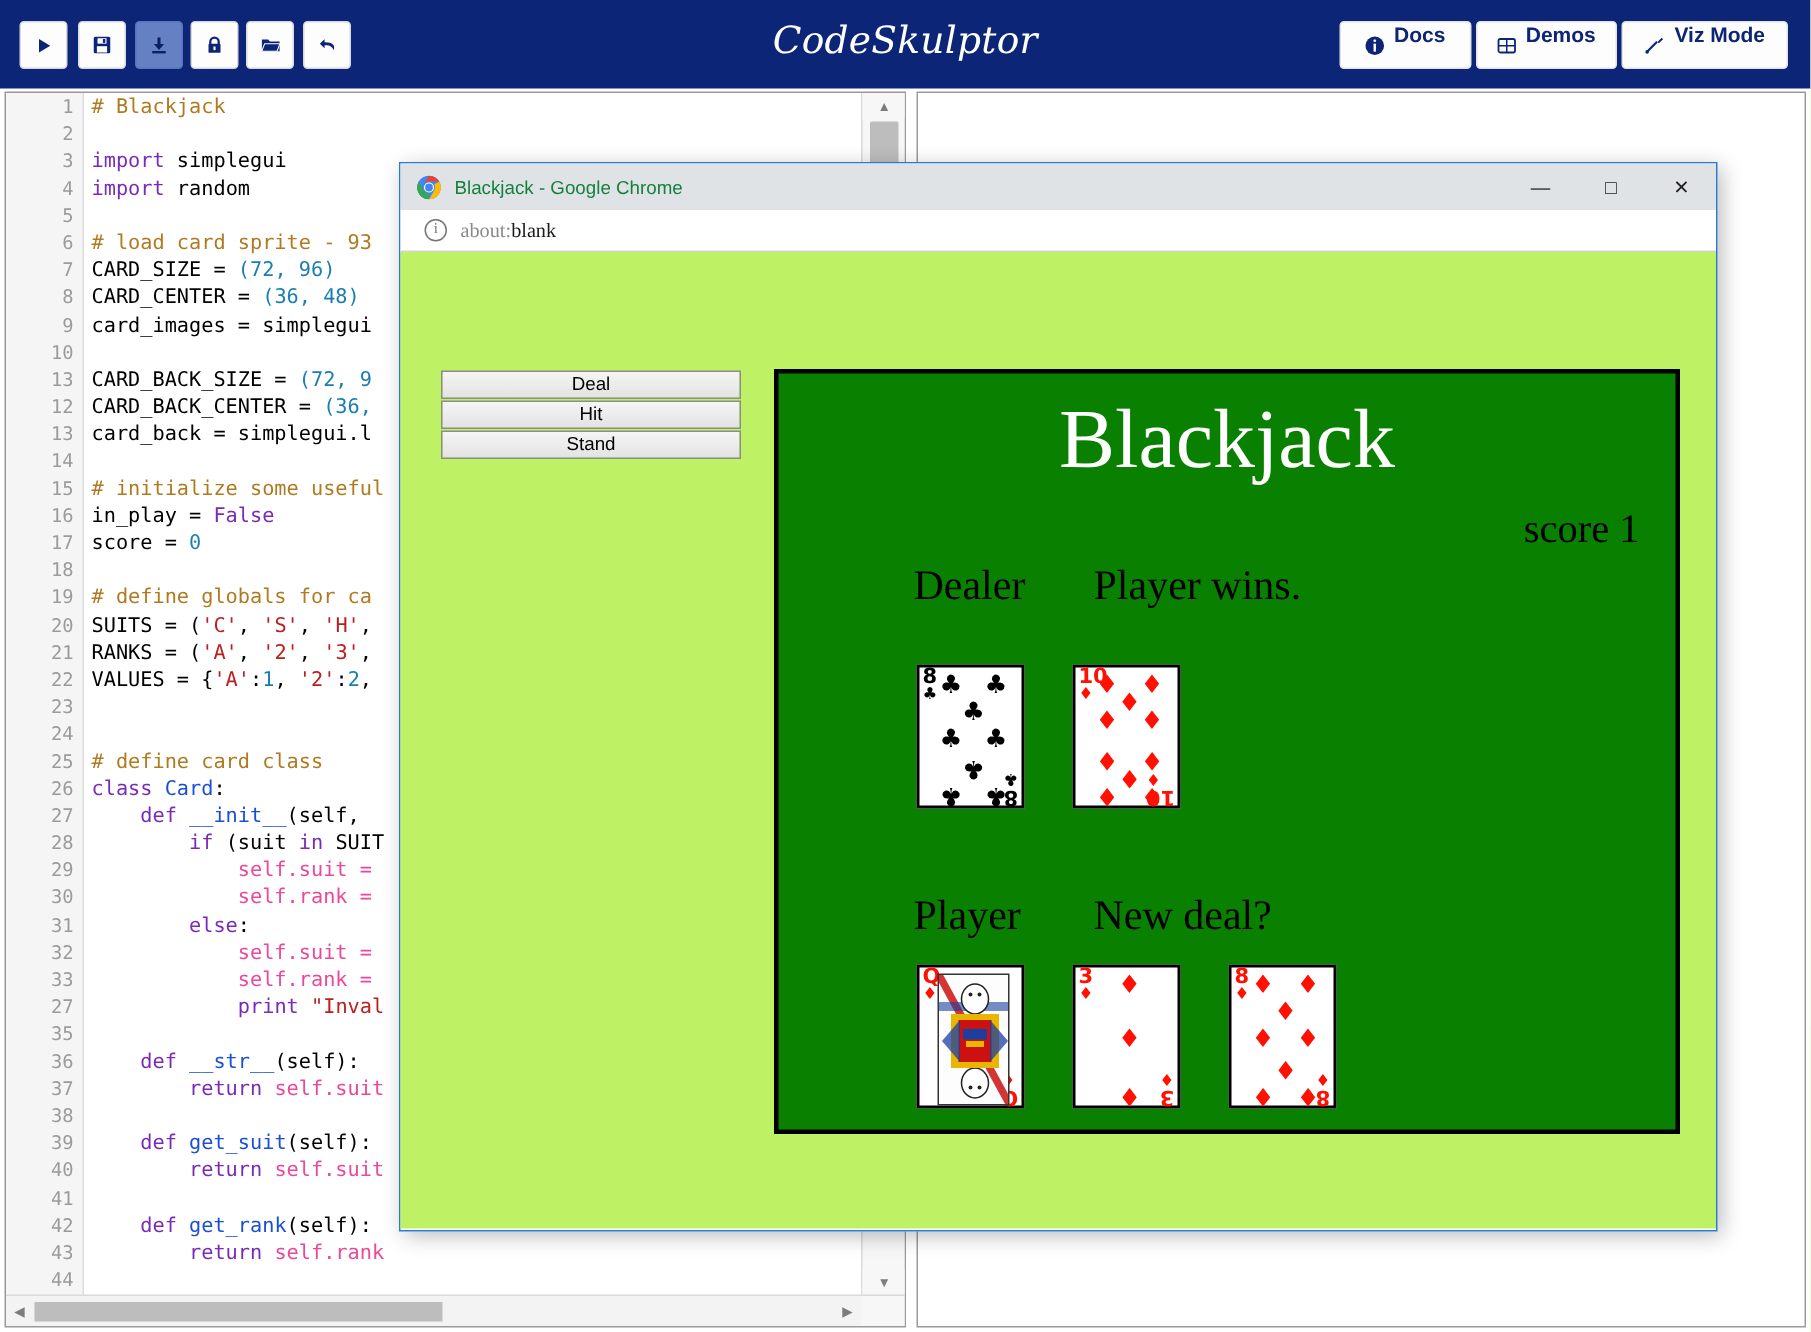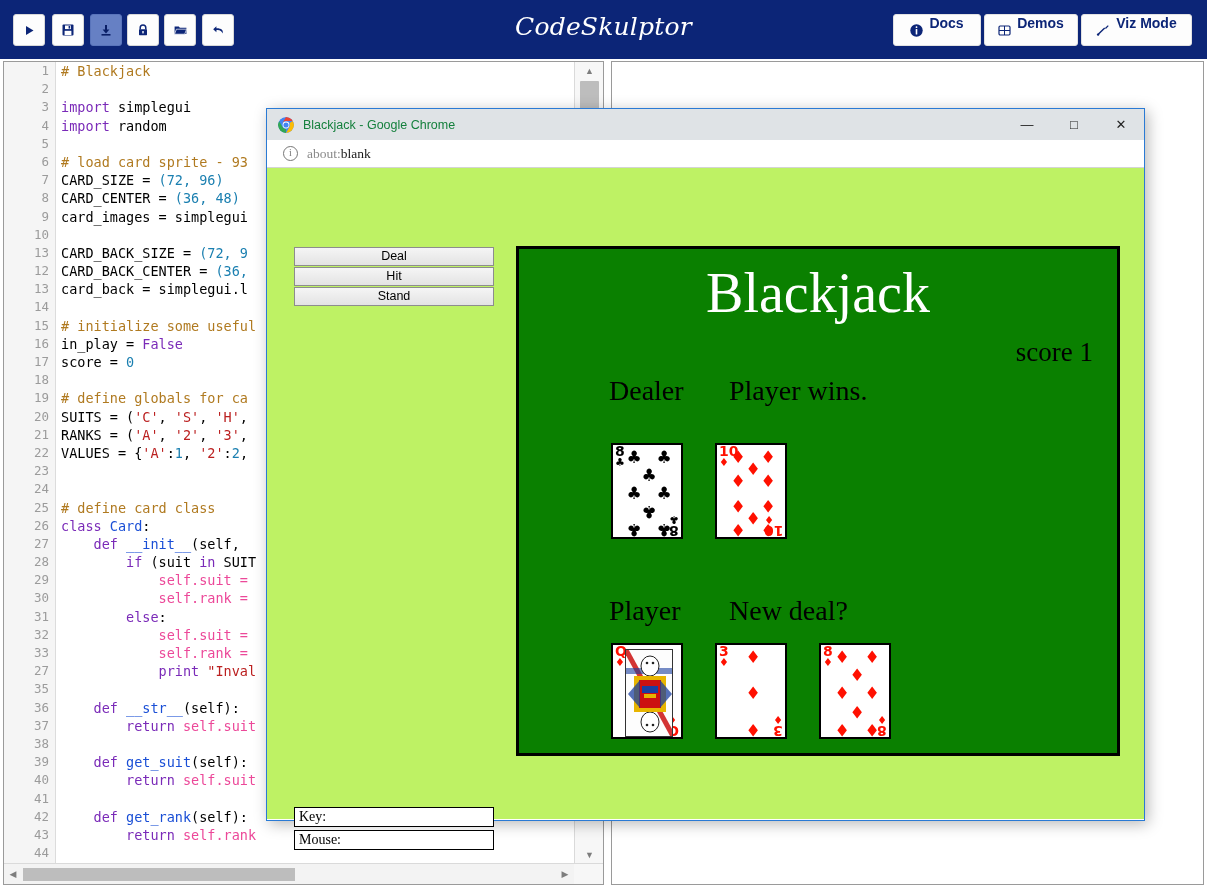--- a/index.html
+++ b/index.html
@@ -438,24 +438,20 @@
       <div class="omni-text"><span class="omni-scheme">about:</span><span class="omni-host">blank</span></div>
     </div>
 
     <div class="chrome-body">
 
       <div class="ctrl-panel" id="ctrlpanel">
           <div class="sk-btn">Deal</div>
           <div class="sk-btn">Hit</div>
           <div class="sk-btn">Stand</div>
         </div>
-      <div class="sk-input-wrap" id="skinputs">
-          <div class="sk-input">Key:</div>
-          <div class="sk-input">Mouse:</div>
-        </div>
 
       <div class="game-canvas">
         <div class="gc-title">Blackjack</div>
         <div class="gc-score">score 1</div>
         <div class="gc-label gc-dealer-label">Dealer</div>
         <div class="gc-label gc-dealer-msg">Player wins.</div>
         <div class="gc-label gc-player-label">Player</div>
         <div class="gc-label gc-player-msg">New deal?</div>
         <div id="dealer-cards">
             <div class="card" style="left: 92px; top: 194px;">

